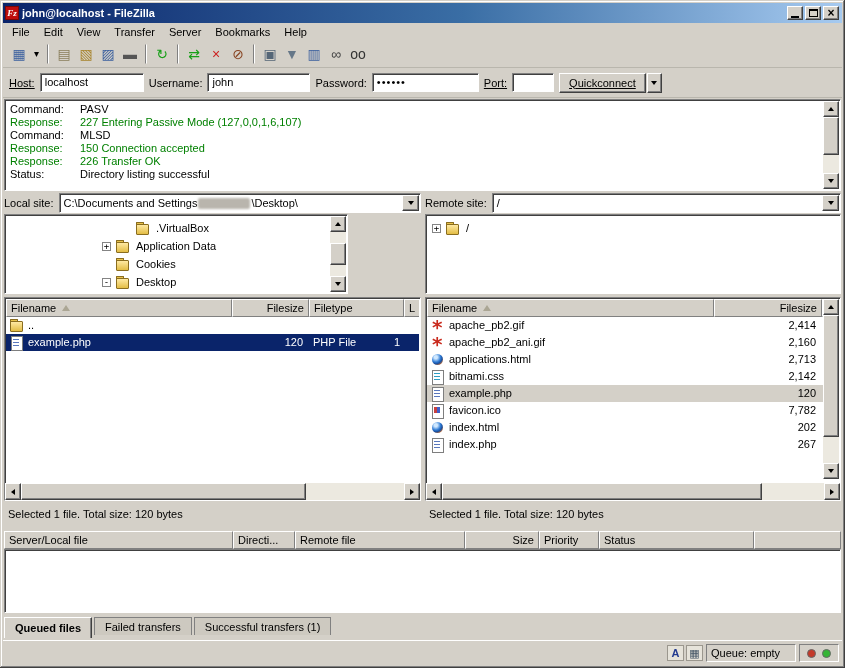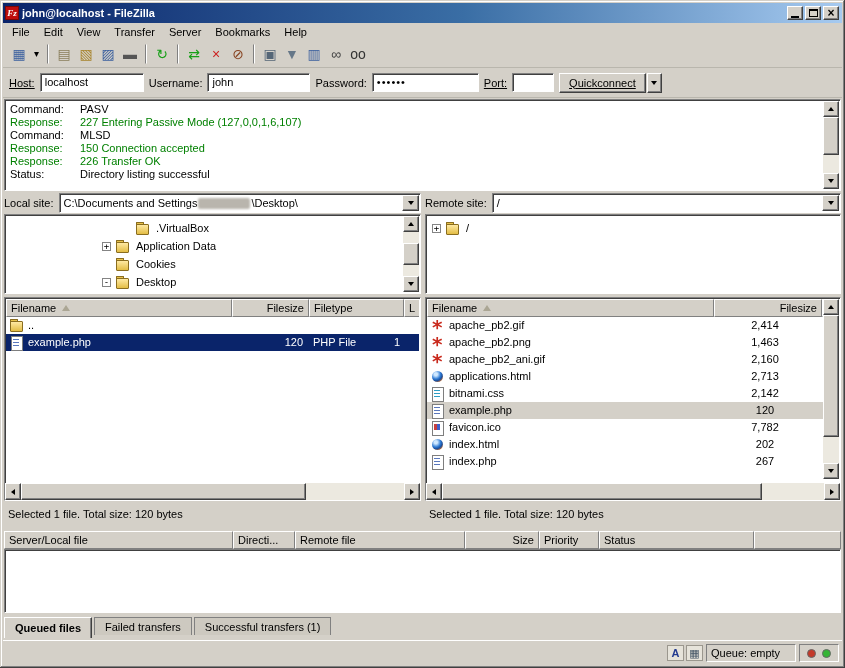--- a/index.html
+++ b/index.html
@@ -85,21 +85,21 @@
     padding:0 20px 0 4px;overflow:hidden;white-space:nowrap}
   .combo-btn{position:absolute;right:1px;top:1px;bottom:1px;width:17px;background:#d4d0c8;border:1px solid;
     border-color:#fff #404040 #404040 #fff;box-shadow:inset -1px -1px 0 #808080;
     display:flex;align-items:center;justify-content:center}
   .redacted{display:inline-block;width:52px;height:11px;background:#b9b5ad;border-radius:2px;
     filter:blur(1.2px);vertical-align:middle;margin:0 1px}
 
   
   .treebox{position:absolute;top:214px;height:80px;background:#fff;border:1px solid;
     border-color:#808080 #fff #fff #808080;box-shadow:inset 1px 1px 0 #404040}
-  .treebox.leftpane{left:4px;width:417px}
+  .treebox.leftpane{left:4px;width:344px}
   .treebox.rightpane{left:425px;right:4px}
   .treelist{position:absolute;inset:1px 18px 1px 1px;overflow:hidden;padding-top:3px}
   .titem{display:flex;align-items:center;height:18px;white-space:nowrap}
   .ind0{padding-left:5px}.ind2{padding-left:96px}.ind3{padding-left:116px}
   .expander{width:9px;height:9px;border:1px solid #848484;background:#fff;flex:none;margin-right:4px;
     font:9px/7px "DejaVu Sans Mono",monospace;text-align:center}
   .expander:empty{visibility:hidden}
   .tlabel{margin-left:4px;padding:0 2px}
 
   
@@ -141,21 +141,21 @@
   .rows{flex:1;background:#fff;overflow:hidden}
   .row{height:17px;display:flex;align-items:center;white-space:nowrap}
   .row.sel{background:#0a246a;color:#fff}
   .row.isel{background:#d4d0c8}
   .cell{overflow:hidden;line-height:17px;flex:none}
   .cl1{width:226px;display:flex;align-items:center;padding-left:3px}
   .cl2{width:77px;text-align:right;padding-right:6px}
   .cl3{width:85px;padding-left:4px}
   .cl4{width:29px}
   .cr1{width:287px;display:flex;align-items:center;padding-left:3px}
-  .cr2{width:108px;text-align:center;padding-right:6px}
+  .cr2{width:108px;text-align:right;padding-right:6px}
   .fname{margin-left:4px}
   .rvscroll{width:16px;position:relative;background:#ece9e0;flex:none}
 
   
   .panestatus{position:absolute;top:504px;height:19px;padding-top:4px;white-space:nowrap;overflow:hidden}
   .panestatus.leftpane{left:8px;width:410px}
   .panestatus.rightpane{left:429px;right:8px}
 
   
   .queueheader{position:absolute;left:4px;top:531px;right:4px;height:18px;display:flex}
@@ -438,27 +438,20 @@
           <div class="row">
               <span class="cell cr1">
                 <span class="fi image"></span>
                 <span class="fname">apache_pb2.gif</span>
               </span>
               <span class="cell cr2">2,414</span>
             </div>
             <div class="row">
               <span class="cell cr1">
                 <span class="fi image"></span>
-                <span class="fname">apache_pb2.png</span>
-              </span>
-              <span class="cell cr2">1,463</span>
-            </div>
-            <div class="row">
-              <span class="cell cr1">
-                <span class="fi image"></span>
                 <span class="fname">apache_pb2_ani.gif</span>
               </span>
               <span class="cell cr2">2,160</span>
             </div>
             <div class="row">
               <span class="cell cr1">
                 <span class="fi html"></span>
                 <span class="fname">applications.html</span>
               </span>
               <span class="cell cr2">2,713</span>

